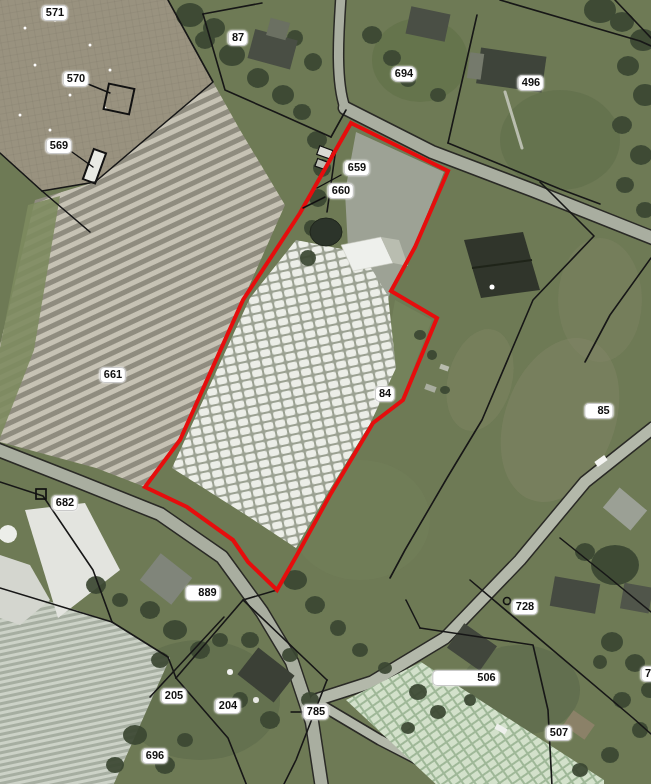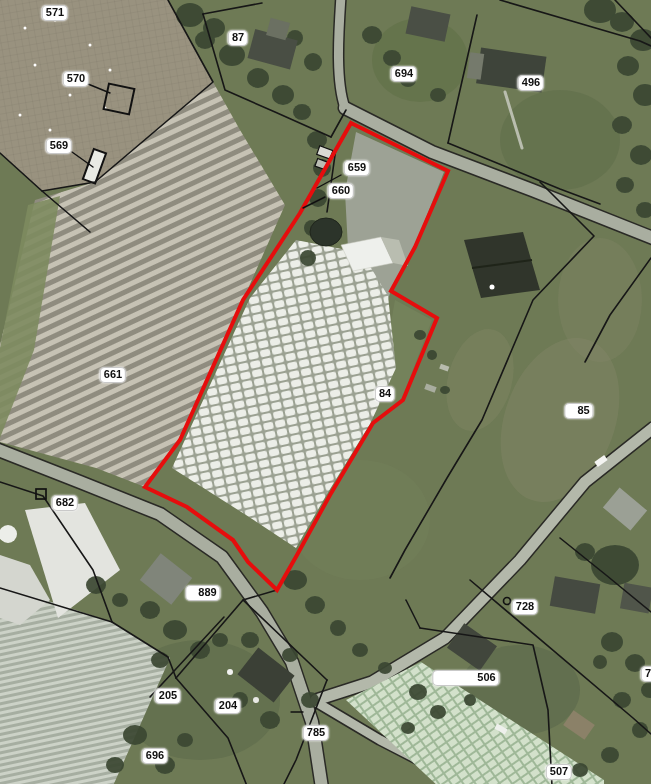--- a/index.html
+++ b/index.html
@@ -272,31 +272,31 @@
         <polyline points="325,197 303,208"></polyline>
         <polyline points="291,712 303,712"></polyline>
       </g>
   </svg>
 
   <div class="label-layer">
       <div class="plabel" style="left: 55px; top: 13px; background: rgb(255, 255, 255); color: rgb(16, 16, 16);">571</div>
       <div class="plabel" style="left: 76px; top: 79px; background: rgb(255, 255, 255); color: rgb(16, 16, 16);">570</div>
       <div class="plabel" style="left: 59px; top: 146px; background: rgb(255, 255, 255); color: rgb(16, 16, 16);">569</div>
       <div class="plabel" style="left: 238px; top: 38px; background: rgb(255, 255, 255); color: rgb(16, 16, 16);">87</div>
-      <div class="plabel" style="left: 404px; top: 74px; background: rgb(255, 255, 255); color: rgb(16, 16, 16);">694</div>
+      <div class="plabel" style="left: 404px; top: 74px; background: rgb(255, 255, 255); color: rgb(16, 16, 16); border-radius: 7px;">694</div>
       <div class="plabel" style="left: 531px; top: 83px; background: rgb(255, 255, 255); color: rgb(16, 16, 16);">496</div>
       <div class="plabel" style="left: 357px; top: 168px; background: rgb(255, 255, 255); color: rgb(16, 16, 16);">659</div>
       <div class="plabel" style="left: 341px; top: 191px; background: rgb(255, 255, 255); color: rgb(16, 16, 16);">660</div>
       <div class="plabel" style="left: 113px; top: 375px; background: rgb(255, 255, 255); color: rgb(16, 16, 16);">661</div>
       <div class="plabel" style="left: 385px; top: 394px; background: rgb(255, 255, 255); color: rgb(16, 16, 16);">84</div>
-      <div class="plabel" style="left: 579px; top: 411px; background: rgb(255, 255, 255); color: rgb(16, 16, 16); padding-left: 12px;">85</div>
+      <div class="plabel" style="left: 599px; top: 411px; background: rgb(255, 255, 255); color: rgb(16, 16, 16); padding-left: 12px;">85</div>
       <div class="plabel" style="left: 65px; top: 503px; background: rgb(255, 255, 255); color: rgb(16, 16, 16);">682</div>
       <div class="plabel" style="left: 203px; top: 593px; background: rgb(255, 255, 255); color: rgb(16, 16, 16); padding-left: 12px;">889</div>
       <div class="plabel" style="left: 228px; top: 666px; background: rgb(255, 255, 255); color: rgb(16, 16, 16); margin-top: 40px;">204</div>
-      <div class="plabel" style="left: 168px; top: 696px; background: rgb(255, 255, 255); color: rgb(16, 16, 16);">205</div>
+      <div class="plabel" style="left: 174px; top: 696px; background: rgb(255, 255, 255); color: rgb(16, 16, 16);">205</div>
       <div class="plabel" style="left: 155px; top: 756px; background: rgb(255, 255, 255); color: rgb(16, 16, 16);">696</div>
-      <div class="plabel" style="left: 316px; top: 712px; background: rgb(255, 255, 255); color: rgb(16, 16, 16); margin-top: 21px;">785</div>
+      <div class="plabel" style="left: 316px; top: 712px; background: rgb(255, 255, 255); color: rgb(16, 16, 16);">785</div>
       <div class="plabel" style="left: 525px; top: 607px; background: rgb(255, 255, 255); color: rgb(16, 16, 16);">728</div>
       <div class="plabel" style="left: 466px; top: 678px; background: rgb(255, 255, 255); color: rgb(16, 16, 16); padding-left: 44px;">506</div>
-      <div class="plabel" style="left: 559px; top: 772px; background: rgb(255, 255, 255); color: rgb(16, 16, 16);">507</div>
+      <div class="plabel" style="left: 559px; top: 733px; background: rgb(255, 255, 255); color: rgb(16, 16, 16);">507</div>
       <div class="plabel" style="left: 651px; top: 674px; background: rgb(255, 255, 255); color: rgb(16, 16, 16);">72</div>
     </div>
 </div>
 
 </body></html>

